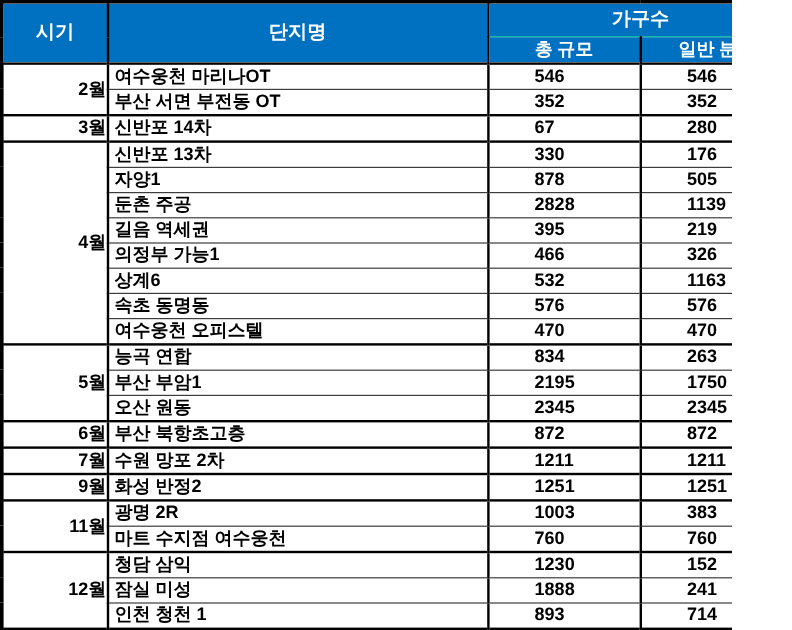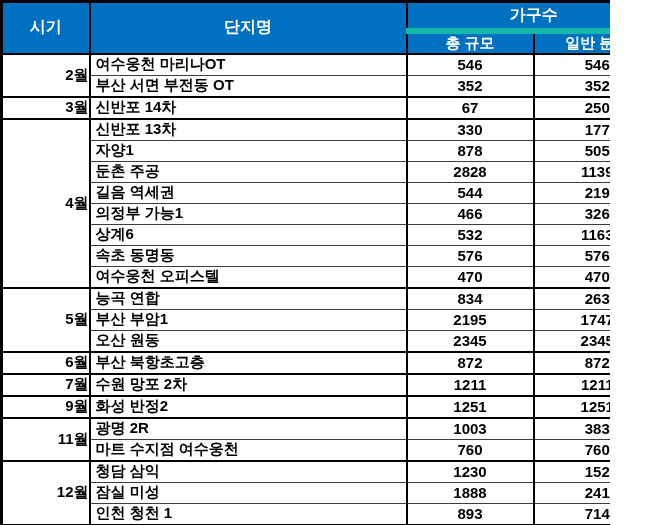--- a/index.html
+++ b/index.html
@@ -12,31 +12,31 @@
     border:3px solid #000;
   }
   th,td{padding:0;overflow:hidden;white-space:nowrap;}
   thead th{
     background:#0070C0;color:#ffffff;font-size:16px;
     border-left:2px solid #000;border-right:2px solid #000;
     text-align:center;vertical-align:middle;
   }
   thead tr.h1{height:29px;}
   thead tr.h2{height:22px;}
-  thead th.hh{border-bottom:6px solid #14b8a6;}
-  thead tr.h2 th{font-size:15px;}
+  thead th.hh{border-bottom:1px solid #14b8a6;}
+  thead tr.h2 th{font-size:15px;font-family:Liberation Serif, serif;}
   tbody td{
     border-left:2px solid #000;border-right:2px solid #000;
     border-top:1px solid #3c3c3c;border-bottom:1px solid #3c3c3c;
     font-size:15px;vertical-align:middle;height:20px;
   }
   tbody tr.grp td{border-top:2px solid #000;}
   td.period{text-align:right;}
   td.name{text-align:left;padding-left:5px;margin-top:38px;}
-  td.num{text-align:center;}
+  td.num{text-align:left;padding-left:38px;}
   tr.total td{border-top:2px solid #000;height:24px;}
   tr.total td.name{text-align:center;padding-left:0;}
 </style>
 </head>
 <body>
 
 <div class="wrap">
 <table class="supply">
   <colgroup>
     <col style="width:88px">
@@ -66,42 +66,42 @@
     <tr>
       <td class="name">부산 서면 부전동 OT</td>
       <td class="num">352</td>
       <td class="num">352</td>
     </tr>
 
     <tr class="grp">
       <td class="period">3월</td>
       <td class="name">신반포 14차</td>
       <td class="num">67</td>
-      <td class="num">250</td>
+      <td class="num">280</td>
     </tr>
 
     <tr class="grp">
       <td class="period" rowspan="8">4월</td>
       <td class="name">신반포 13차</td>
       <td class="num">330</td>
-      <td class="num">177</td>
+      <td class="num">176</td>
     </tr>
     <tr>
       <td class="name">자양1</td>
       <td class="num">878</td>
       <td class="num">505</td>
     </tr>
     <tr>
       <td class="name">둔촌 주공</td>
       <td class="num">2828</td>
       <td class="num">1139</td>
     </tr>
     <tr>
       <td class="name">길음 역세권</td>
-      <td class="num">544</td>
+      <td class="num">395</td>
       <td class="num">219</td>
     </tr>
     <tr>
       <td class="name">의정부 가능1</td>
       <td class="num">466</td>
       <td class="num">326</td>
     </tr>
     <tr>
       <td class="name">상계6</td>
       <td class="num">532</td>
@@ -120,21 +120,21 @@
 
     <tr class="grp">
       <td class="period" rowspan="3">5월</td>
       <td class="name">능곡 연합</td>
       <td class="num">834</td>
       <td class="num">263</td>
     </tr>
     <tr>
       <td class="name">부산 부암1</td>
       <td class="num">2195</td>
-      <td class="num">1747</td>
+      <td class="num">1750</td>
     </tr>
     <tr>
       <td class="name">오산 원동</td>
       <td class="num">2345</td>
       <td class="num">2345</td>
     </tr>
 
     <tr class="grp">
       <td class="period">6월</td>
       <td class="name">부산 북항초고층</td>

